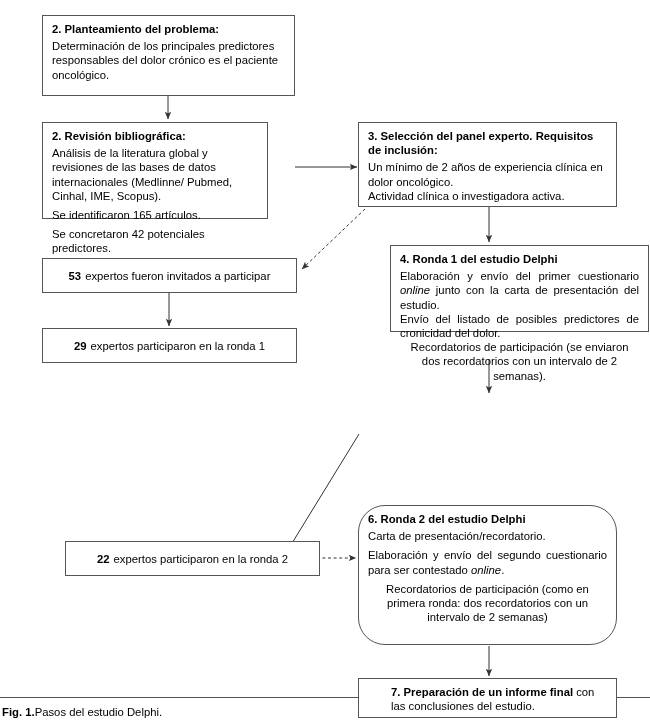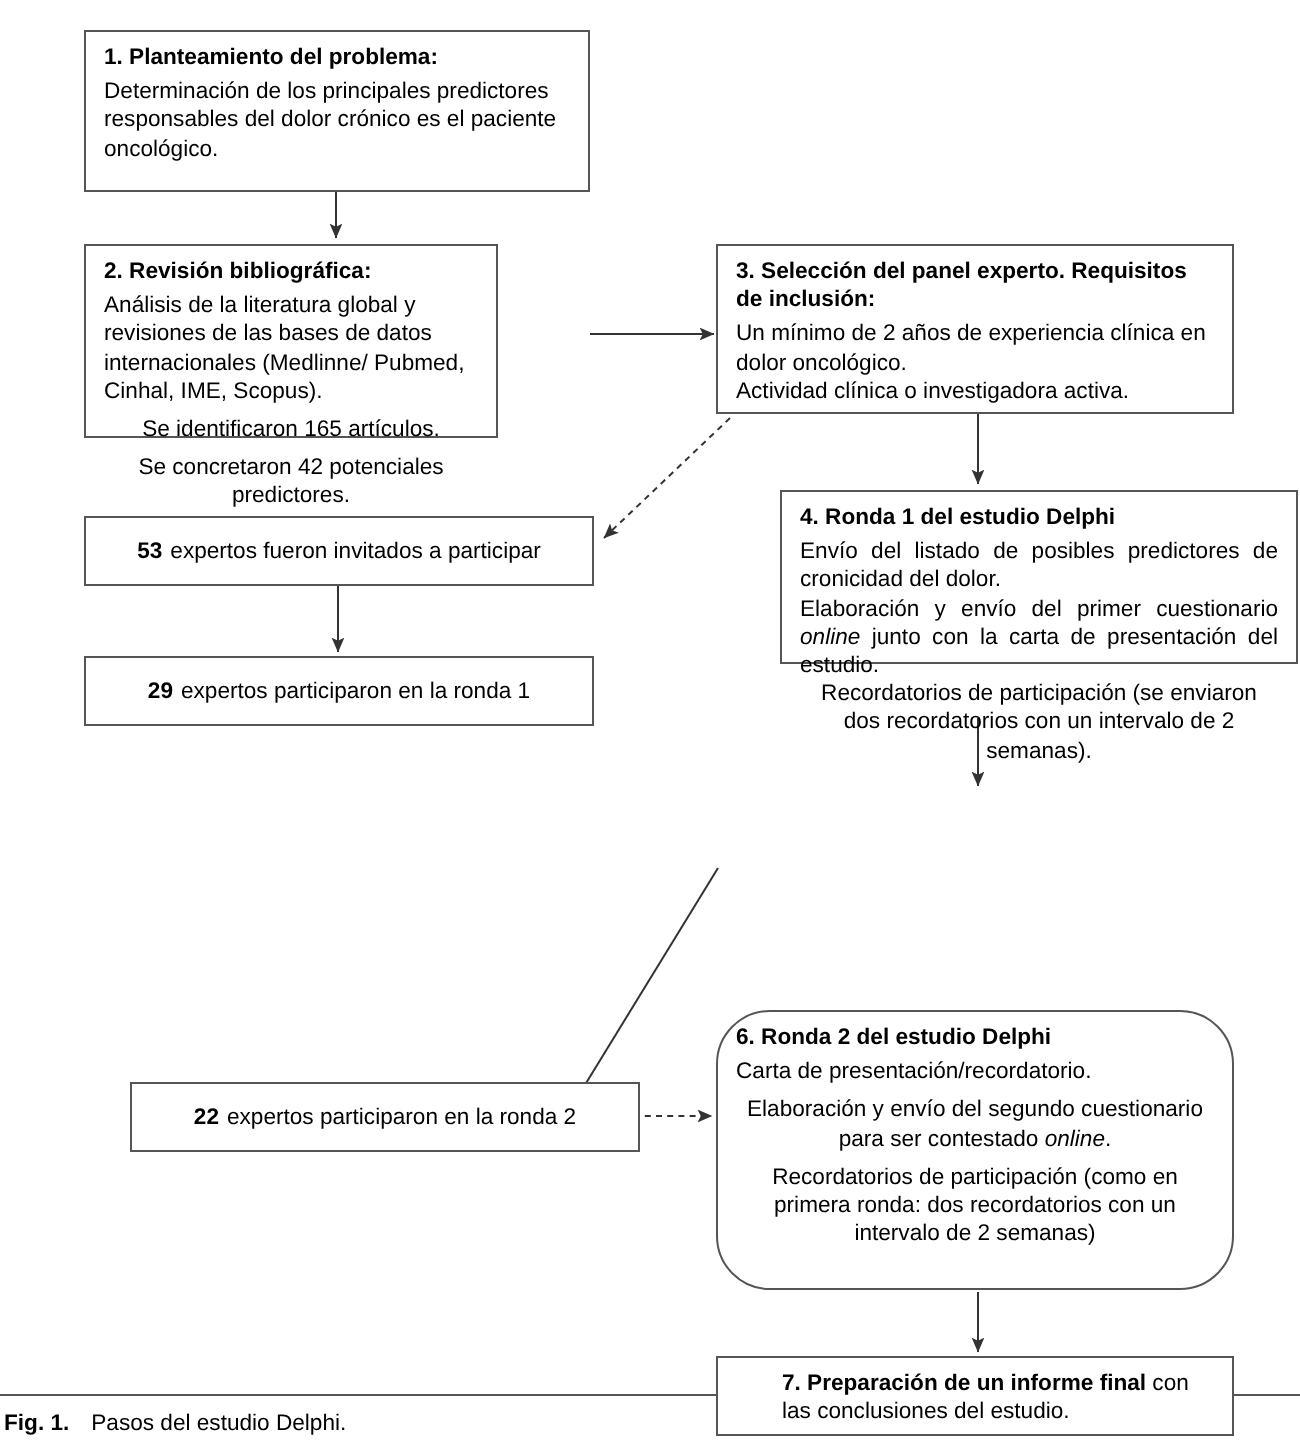--- a/index.html
+++ b/index.html
@@ -39,21 +39,20 @@
   .box .hd {
     font-weight: bold;
     display: block;
     margin-bottom: 3px;
   }
   .box p {
     margin: 0;
   }
   .box p.gap {
     margin-top: 5px;
-    text-align: center;
   }
   .box .it {
     font-style: italic;
   }
   .justify p {
     text-align: justify;
   }
   .justify p:last-child {
     text-align: center;
   }
@@ -83,21 +82,21 @@
   }
   #caption {
     position: absolute;
     left: 2px;
     top: 706px;
     font-size: 11.3px;
     white-space: nowrap;
   }
   #caption .cap-label {
     font-weight: bold;
-    margin-right: 11px;
+    margin-right: 0;
   }
 </style>
 </head>
 <body>
 
 <div id="figure">
 
   <svg id="svg-connectors" viewBox="0 0 650 726" width="650" height="726">
     <defs>
       <marker id="arrowSolid" markerWidth="9" markerHeight="9" refX="7.2" refY="3.2" orient="auto" markerUnits="strokeWidth">
@@ -121,41 +120,41 @@
     <line x1="489" y1="359" x2="489" y2="393" stroke="#333333" stroke-width="1" marker-end="url(#arrowSolid)"></line>
 
     <line x1="359" y1="434" x2="286" y2="553" stroke="#333333" stroke-width="1" marker-end="url(#arrowSolid)"></line>
 
     <line x1="300" y1="558" x2="356" y2="558" stroke="#333333" stroke-width="1" stroke-dasharray="3,2.6" marker-end="url(#arrowDot)"></line>
 
     <line x1="489" y1="646" x2="489" y2="676" stroke="#333333" stroke-width="1" marker-end="url(#arrowSolid)"></line>
   </svg>
 
   <div class="box" style="left:42px; top:15px; width:253px; height:81px;">
-    <span class="hd">1. Planteamiento del problema:</span>
+    <span class="hd">2. Planteamiento del problema:</span>
     <p>Determinación de los principales predictores responsables del dolor crónico es el paciente oncológico.</p>
   </div>
 
-  <div class="box" style="left:42px; top:122px; width:207px; height:97px;">
+  <div class="box" style="left:42px; top:122px; width:226px; height:97px;">
     <span class="hd">2. Revisión bibliográfica:</span>
     <p>Análisis de la literatura global y revisiones de las bases de datos internacionales (Medlinne/ Pubmed, Cinhal, IME, Scopus).</p>
     <p class="gap">Se identificaron 165 artículos.</p>
     <p class="gap">Se concretaron 42 potenciales predictores.</p>
   </div>
 
   <div class="box" style="left:358px; top:122px; width:259px; height:85px;">
     <span class="hd">3. Selección del panel experto. Requisitos de inclusión:</span>
     <p>Un mínimo de 2 años de experiencia clínica en dolor oncológico.</p>
     <p>Actividad clínica o investigadora activa.</p>
   </div>
 
   <div class="box justify" style="left:358px; top:245px; width:259px; height:87px;margin-left:32px;">
     <span class="hd">4. Ronda 1 del estudio Delphi</span>
+    <p><span>Elaboración y envío del primer cuestionario </span><span class="it">online</span><span> junto con la carta de presentación del estudio.</span></p>
     <p>Envío del listado de posibles predictores de cronicidad del dolor.</p>
-    <p><span>Elaboración y envío del primer cuestionario </span><span class="it">online</span><span> junto con la carta de presentación del estudio.</span></p>
     <p>Recordatorios de participación (se enviaron dos recordatorios con un intervalo de 2 semanas).</p>
   </div>
 
 
   <div class="box justify" style="left:358px; top:505px; width:259px; height:140px;border-radius:27px;">
     <span class="hd">6. Ronda 2 del estudio Delphi</span>
     <p>Carta de presentación/recordatorio.</p>
     <p class="gap"><span>Elaboración y envío del segundo cuestionario para ser contestado </span><span class="it">online</span><span>.</span></p>
     <p class="gap">Recordatorios de participación (como en primera ronda: dos recordatorios con un intervalo de 2 semanas)</p>
   </div>

